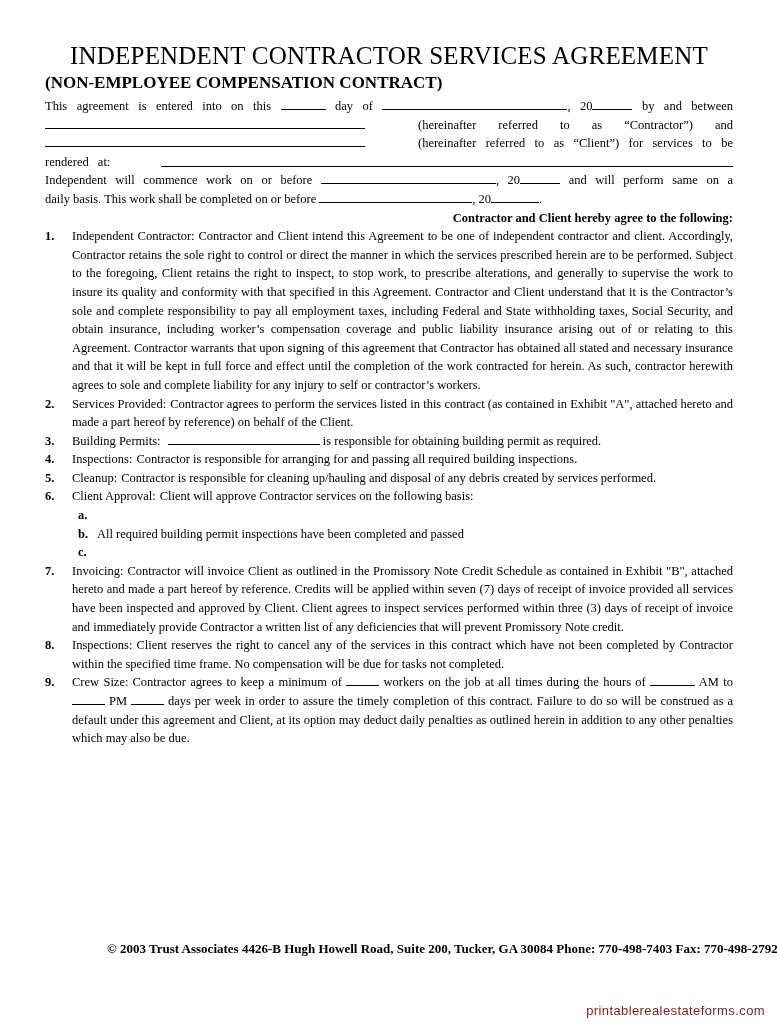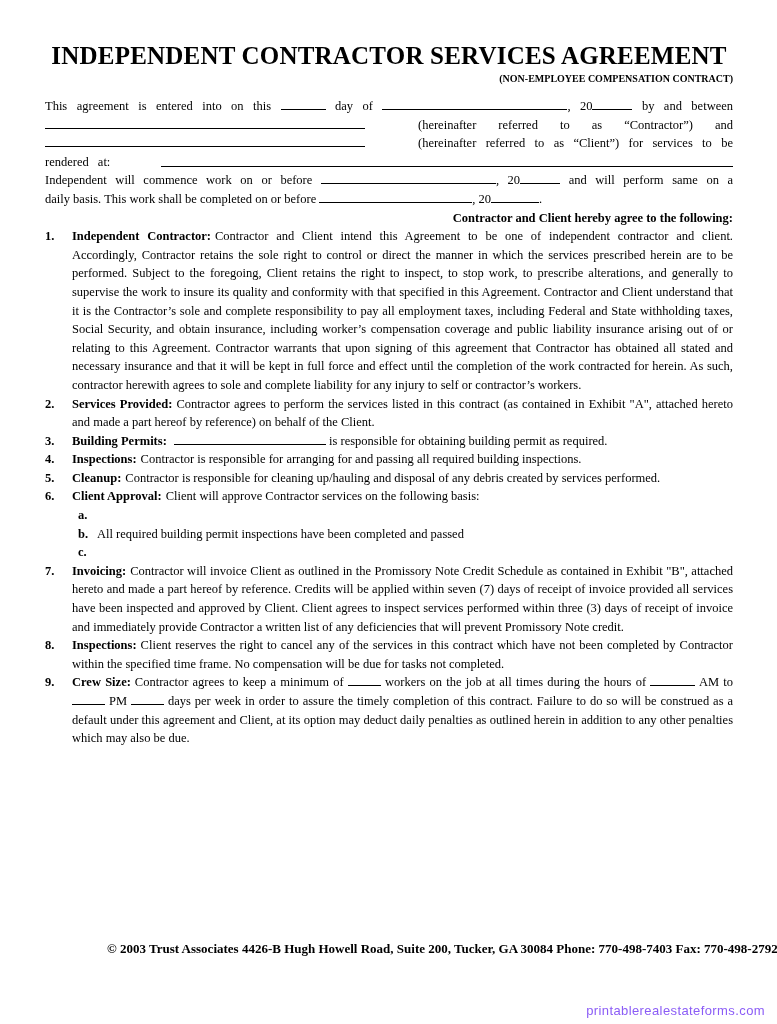--- a/index.html
+++ b/index.html
@@ -1,50 +1,50 @@
 <!DOCTYPE html>
 <html><head>
 <meta charset="utf-8">
 <style>
   * { box-sizing: border-box; margin: 0; padding: 0; }
   html, body { width: 777px; height: 1024px; background: #ffffff; }
   body { font-family: "Liberation Serif", serif; font-size: 12.5px; color: #000; position: relative; }
   .page { position: absolute; inset: 0; padding: 42px 44px 0 45px; }
 
-  .title { font-size: 25px; font-weight: bold; text-align: center; line-height: 1.12; letter-spacing: 0.2px; }
-  .subtitle { font-size: 10px; font-weight: bold; text-align: right; margin-top: 3px; }
+  .title { font-size: 25px; font-weight: normal; text-align: center; line-height: 1.12; letter-spacing: 0.2px; }
+  .subtitle { font-size: 17px; font-weight: bold; text-align: left; margin-top: 3px; }
 
-  .body-text { margin-top: 13px; line-height: 18.6px; }
+  .body-text { margin-top: 4px; line-height: 18.6px; }
 
   .jl { text-align: justify; text-align-last: justify; }
   .fl { display: flex; gap: 45px; }
   .txt-fill { flex: 1 1 auto; text-align: justify; text-align-last: justify; padding-left: 8px; }
 
   .blank { display: inline-block; height: 13px; border-bottom: 1px solid #000; vertical-align: baseline; }
   .grow { flex: 1 1 auto; margin-left: 6px; height: 14px; }
   .w33 { width: 33px; } .w40 { width: 40px; } .w45 { width: 45px; } .w48 { width: 48px; }
   .w152 { width: 152px; } .w175 { width: 175px; } .w185 { width: 185px; } .w153 { width: 153px; }
   .w320 { width: 320px; flex: 0 0 320px; }
 
   .agree { font-weight: bold; text-align: right; }
 
   .item { display: flex; }
   .num { flex: 0 0 27px; font-weight: bold; }
   .ibody { flex: 1 1 auto; text-align: justify; }
-  .lbl { font-weight: bold; margin-right: 4px; }
+  .lbl { font-weight: normal; margin-right: 4px; }
   .sub { display: flex; margin-left: 6px; text-align: left; }
   .slet { flex: 0 0 19px; font-weight: bold; }
 
   .rendered-at { word-spacing: 6px; }
 
   .imprint { position: absolute; top: 941px; left: 107px; right: 0; text-align: center;
              font-size: 13px; font-weight: bold; white-space: nowrap; }
   .watermark { position: absolute; top: 1003px; right: 12px;
                font-family: "Liberation Sans", sans-serif; font-size: 13px;
-               color: #8b5cf6; letter-spacing: 0.4px; }
+               color: #7f1d1d; letter-spacing: 0.4px; }
 </style>
 </head>
 <body>
 
 <div class="page">
 
   <div class="title">INDEPENDENT CONTRACTOR SERVICES AGREEMENT</div>
   <div class="subtitle">(NON-EMPLOYEE COMPENSATION CONTRACT)</div>
 
   <div class="body-text">

